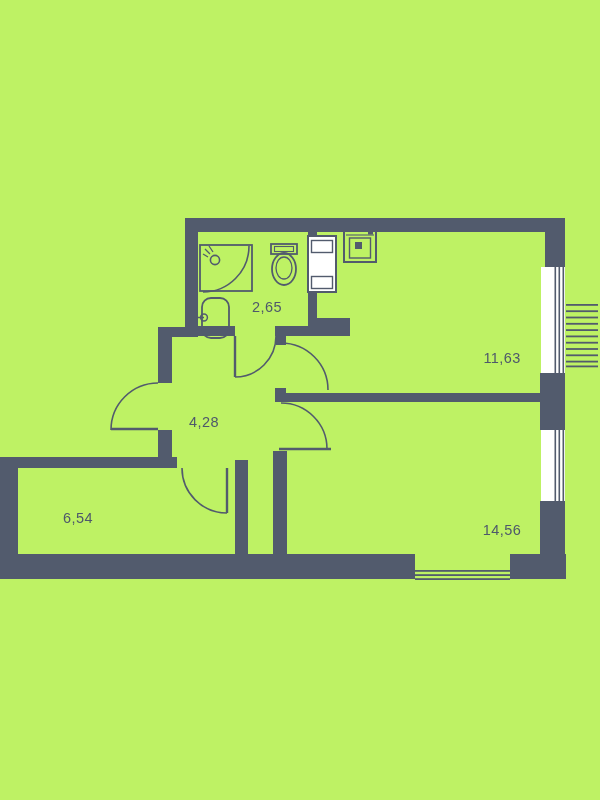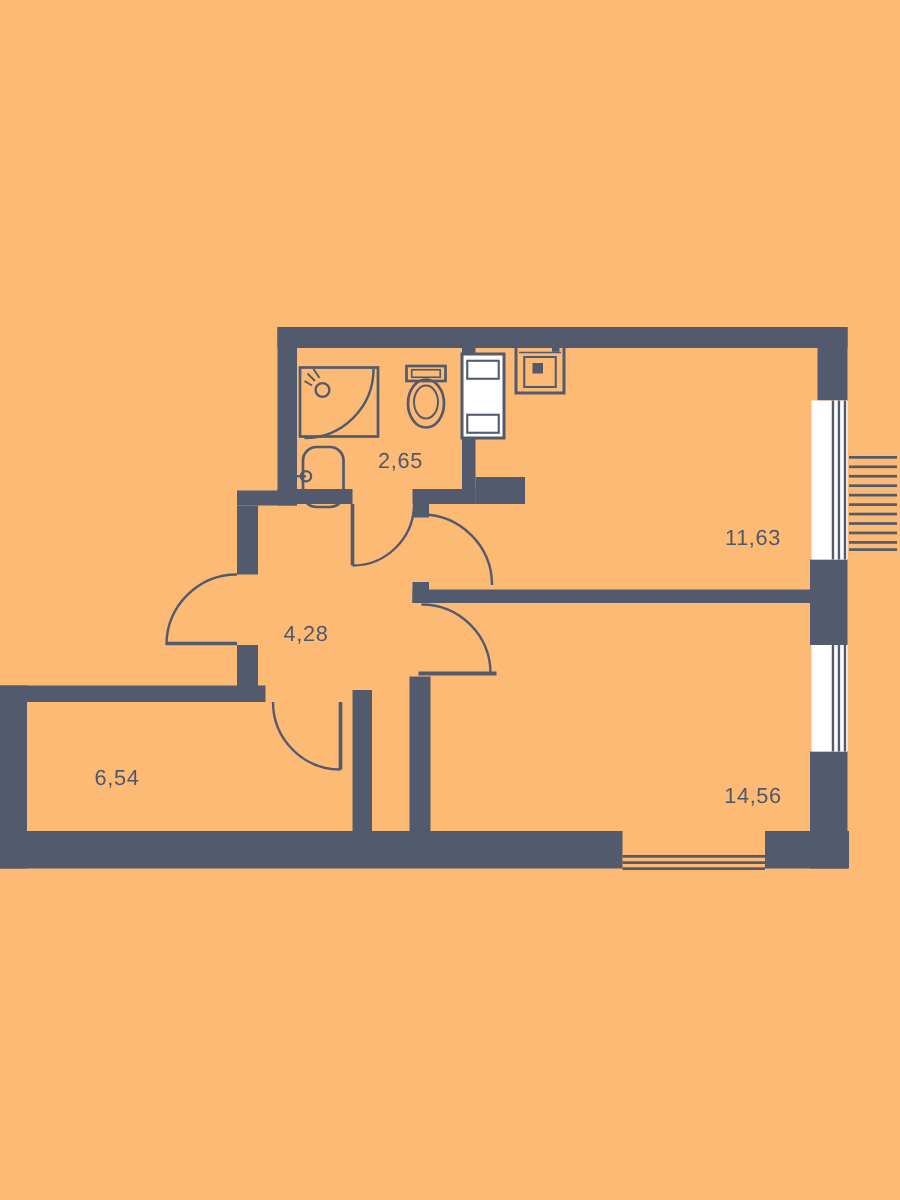--- a/index.html
+++ b/index.html
@@ -1,16 +1,16 @@
 <!DOCTYPE html>
 <html><head>
 <meta charset="utf-8">
 <style>
   html,body{margin:0;padding:0;background:#ffffff;}
-  .stage{position:relative;width:600px;height:800px;background:#fdba74;overflow:hidden;
+  .stage{position:relative;width:600px;height:800px;background:#bef264;overflow:hidden;
          font-family:"Liberation Sans", sans-serif;}
   svg{position:absolute;left:0;top:0;}
   text.room-label{font-family:"Liberation Sans", sans-serif;font-size:14.5px;letter-spacing:.4px;
         fill:#4e586b;text-anchor:middle;}
 </style>
 </head>
 <body>
 
 <div class="stage">
 <svg width="600" height="800" viewBox="0 0 600 800">

